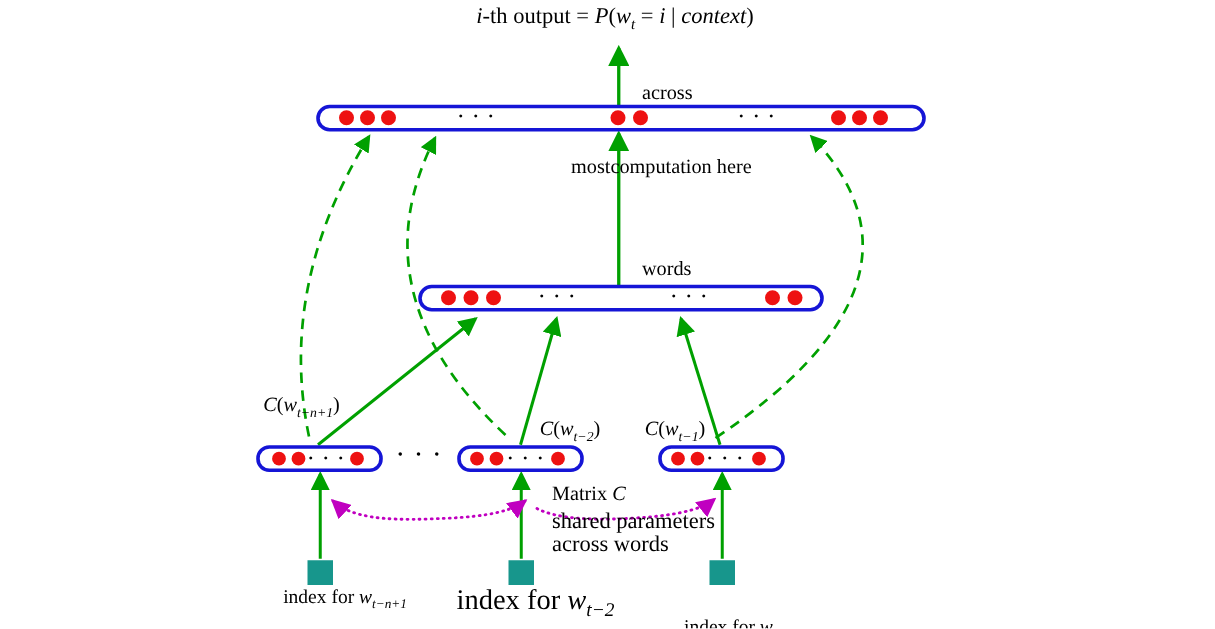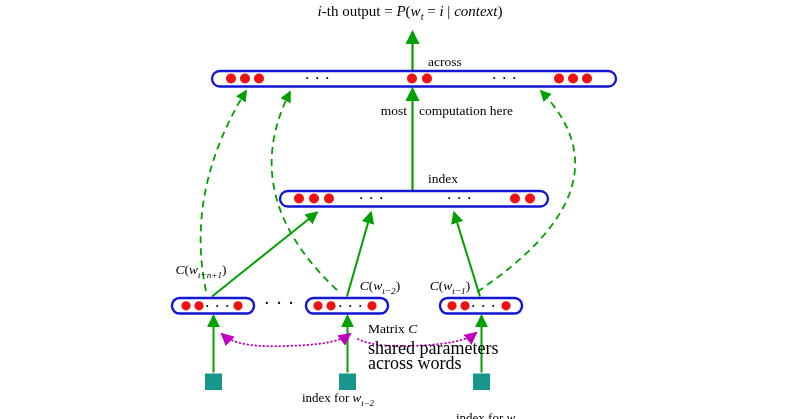--- a/index.html
+++ b/index.html
@@ -113,33 +113,34 @@
     <rect class="tsq" x="205" y="373.5" width="17" height="16.5"></rect>
     <rect class="tsq" x="339" y="373.5" width="17" height="16.5"></rect>
     <rect class="tsq" x="473" y="373.5" width="17" height="16.5"></rect>
   </svg>
 
   <div class="lbl title center" style="left:410px; top:3px;"><i>i</i>-th output = <i>P</i>(<i>w<sub>t</sub></i> = <i>i</i> | <i>context</i>)</div>
 
   <div class="lbl" style="left:428px; top:55px;">across</div>
 
   <div class="lbl rightalign" style="left:407px; top:104px;text-align:center;">most</div>
-  <div class="lbl" style="left:419px; top:104px;">computation here</div>
+  <div class="lbl" style="left:407px; top:104px;">computation here</div>
 
-  <div class="lbl" style="left:428px; top:172px;">index</div>
+  <div class="lbl" style="left:428px; top:172px;">words</div>
 
   <div class="lbl center" style="left:201px; top:263px;"><i>C</i>(<i>w<sub>t−n+1</sub></i>)</div>
   <div class="lbl center" style="left:380px; top:279px;"><i>C</i>(<i>w<sub>t−2</sub></i>)</div>
   <div class="lbl center" style="left:450px; top:279px;"><i>C</i>(<i>w<sub>t−1</sub></i>)</div>
 
 
   <div class="lbl" style="left:368px; top:322px;">Matrix <i>C</i></div>
-  <div class="lbl multiline" style="left:368px; top:341px; font-size:18px;">shared parameters<br>across words</div>
+  <div class="lbl multiline" style="left:368px; top:341px; font-size:15px;">shared parameters<br>across words</div>
 
-  <div class="lbl center" style="left:338px; top:391px; font-size:13px;">index for <i>w<sub>t−2</sub></i></div>
+  <div class="lbl center" style="left:230px; top:391px; font-size:13px;">index for <i>w<sub>t−n+1</sub></i></div>
+  <div class="lbl center" style="left:357px; top:391px; font-size:19px;">index for <i>w<sub>t−2</sub></i></div>
   <div class="lbl center" style="left:492px; top:391px; font-size:13px;margin-top:20px;">index for <i>w<sub>t−1</sub></i></div>
 
   <div class="ell" style="left:318px; top:78px;">· · ·</div>
   <div class="ell" style="left:505px; top:78px;">· · ·</div>
   <div class="ell" style="left:372px; top:198px;">· · ·</div>
   <div class="ell" style="left:460px; top:198px;">· · ·</div>
   <div class="ell" style="left:218px; top:306px;">· · ·</div>
   <div class="ell" style="left:351px; top:306px;">· · ·</div>
   <div class="ell" style="left:484px; top:306px;">· · ·</div>
   <div class="ell ell-big" style="left:280px; top:304px;">· · ·</div>

